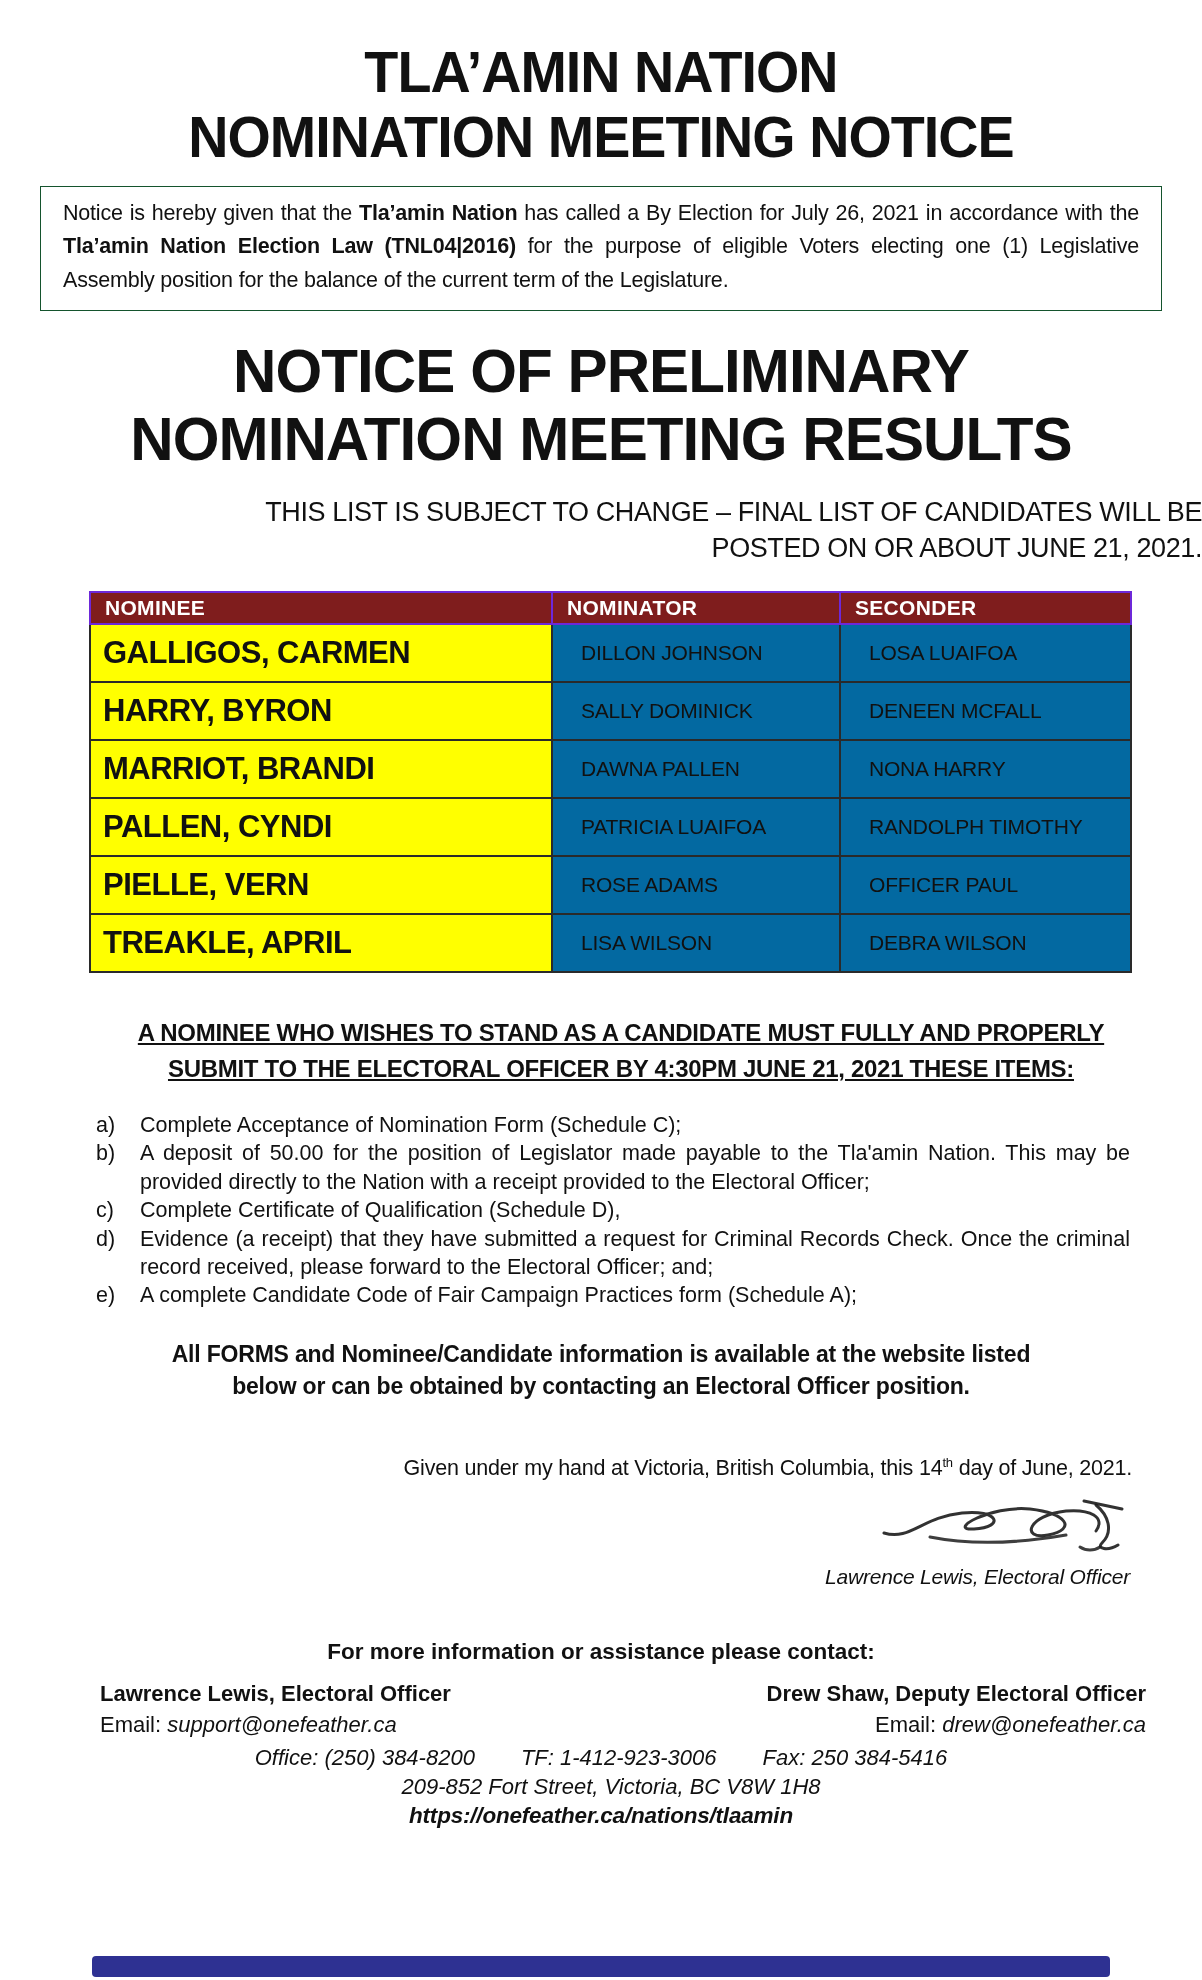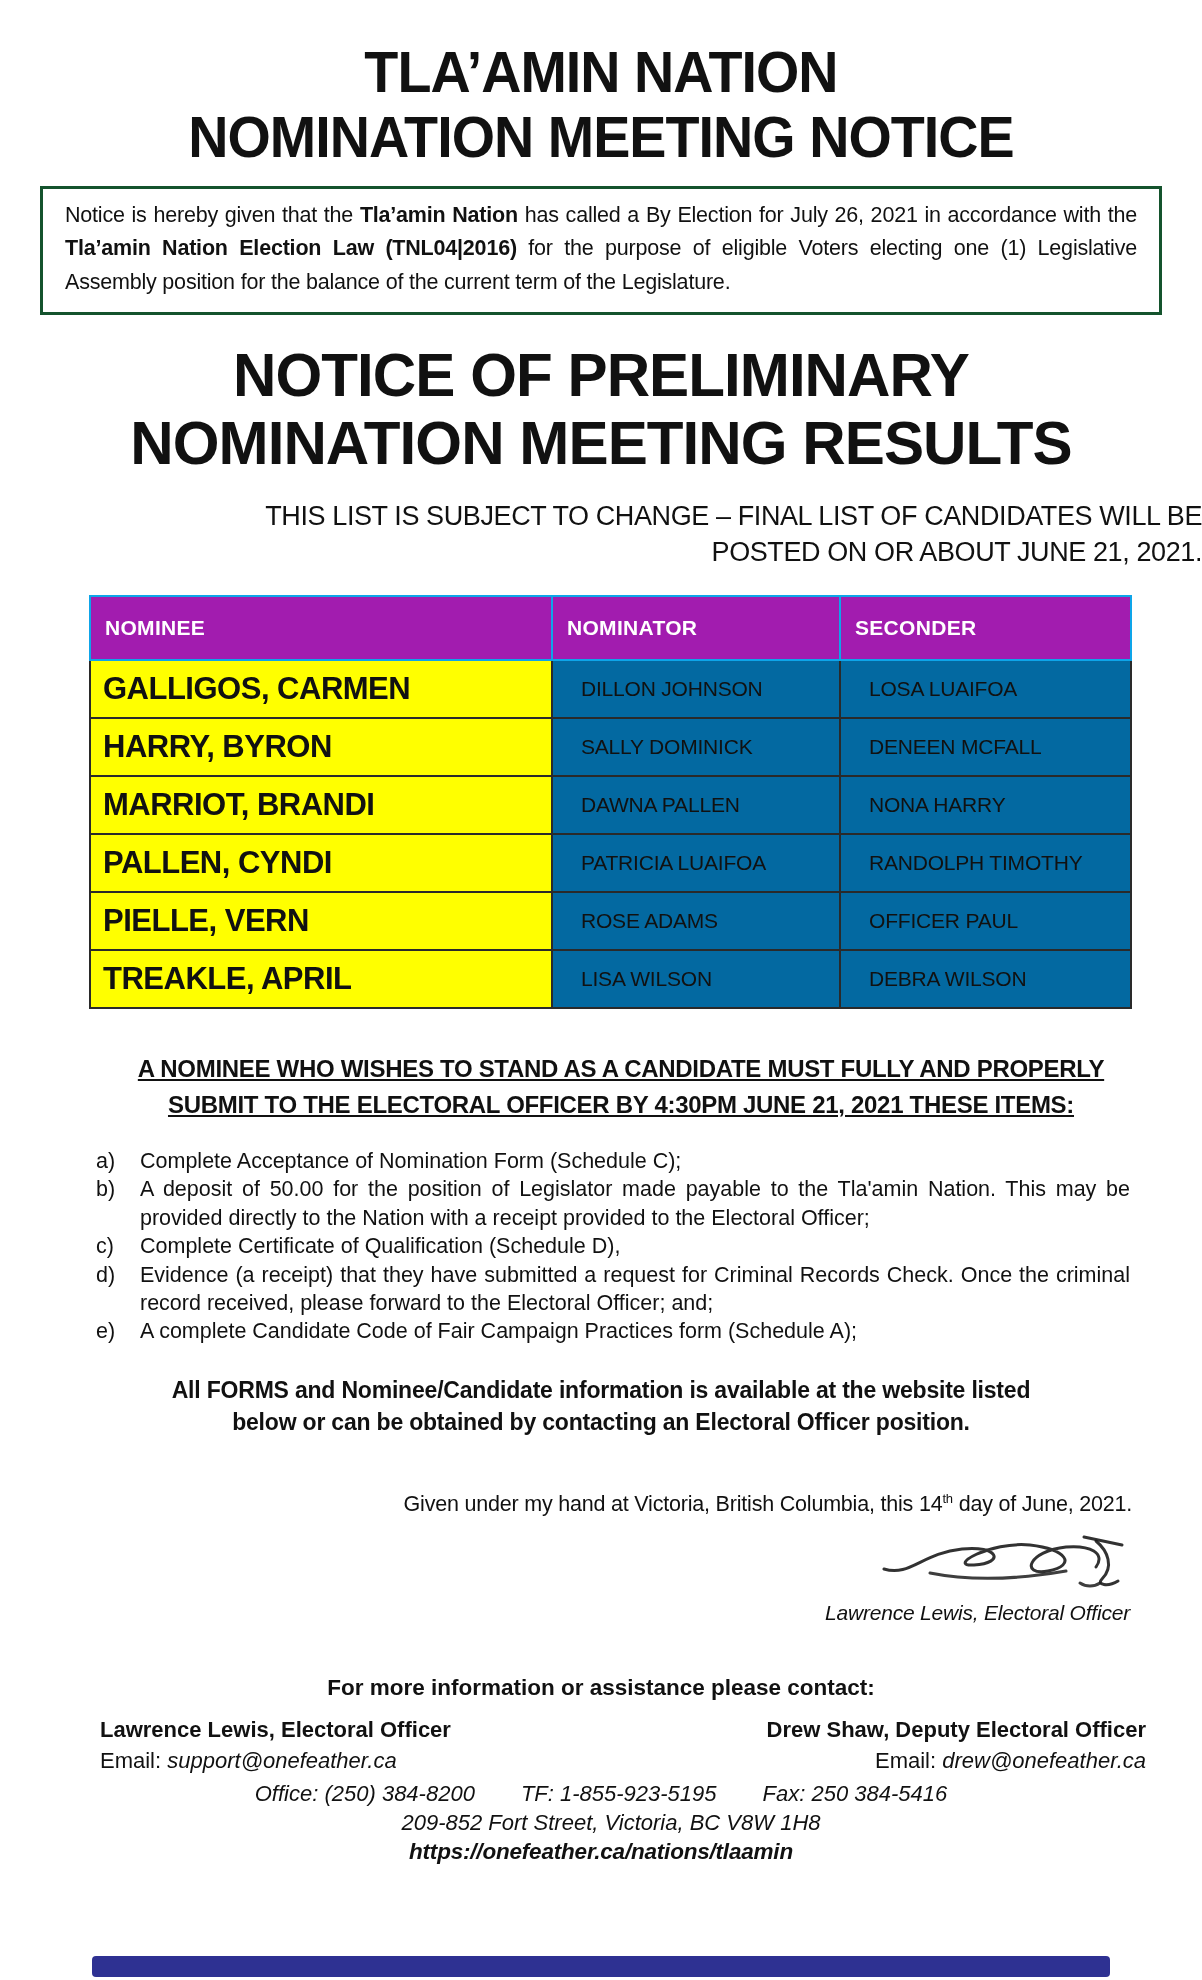--- a/index.html
+++ b/index.html
@@ -9,37 +9,37 @@
     font-family:"Liberation Sans", sans-serif; color:#111;
   }
   .page { padding-top:40px; }
 
   
   .doc-title { text-align:center; font-weight:bold; font-size:58px; line-height:1.12; letter-spacing:-1px; }
   .doc-title .tline { display:block; transform:scaleX(.96); transform-origin:center; }
 
   
   .notice-box {
-    margin:16px 40px 0 40px; border:3px solid #14532d;
+    margin:16px 40px 0 40px; border:1px solid #14532d;
     padding:10px 22px 13px 22px;
     font-size:21.5px; line-height:1.55; text-align:justify; letter-spacing:-0.2px;
   }
   .notice-box b { letter-spacing:-0.2px; }
 
   
   .results-heading { margin-top:26px; text-align:center; font-weight:bold; font-size:62px; line-height:1.1; letter-spacing:-1px; }
   .results-heading .tline { display:block; transform:scaleX(.97); transform-origin:center; }
   .results-subtitle { margin-top:22px; text-align:right; font-size:27px; line-height:1.33; letter-spacing:-0.4px; }
 
   
   table.nominees { margin:24px 0 0 89px; width:1041px; border-collapse:collapse; table-layout:fixed; }
   table.nominees col.c1 { width:462px; } table.nominees col.c2 { width:288px; } table.nominees col.c3 { width:291px; }
   table.nominees th {
-    background:#a21caf; color:#fff; font-size:21px; font-weight:bold; text-align:left;
-    padding:19px 14px; border:2px solid #0ea5e9; letter-spacing:.3px;
+    background:#7f1d1d; color:#fff; font-size:21px; font-weight:bold; text-align:left;
+    padding:3px 14px; border:2px solid #6d28d9; letter-spacing:.3px;
   }
   table.nominees td { border:2px solid #2a2a2a; font-size:21px; padding:14px 28px; letter-spacing:-0.2px; background:#0369a1; }
   table.nominees td.nominee {
     background:#ffff00; font-weight:bold; font-size:31px; letter-spacing:-0.5px; padding:10px 12px;margin-left:28px;
   }
 
   
   .req-heading { margin-top:42px; text-align:center; font-weight:bold; font-size:24px; line-height:1.5; letter-spacing:-0.3px; }
   .req-heading .uline { text-decoration:underline;margin-left:40px; }
   .req-list { margin:24px 72px 0 96px; font-size:21.5px; line-height:1.32; }
@@ -196,21 +196,21 @@
       <div><span>Email: </span><span class="email-val">support@onefeather.ca</span></div>
     </div>
     <div class="contact-col right">
       <div class="contact-name">Drew Shaw, Deputy Electoral Officer</div>
       <div><span>Email: </span><span class="email-val">drew@onefeather.ca</span></div>
     </div>
   </div>
 
   <div class="phone-line">
     <span>Office: (250) 384-8200</span>
-    <span>TF: 1-855-923-5195</span>
+    <span>TF: 1-412-923-3006</span>
     <span>Fax: 250 384-5416</span>
   </div>
 
   <div class="address-line">209-852 Fort Street, Victoria, BC V8W 1H8</div>
 
   <div class="website-line">
     <span>https://onefeather.ca/nations/tlaamin</span>
   </div>
 
   <div class="footer-bar"></div>

